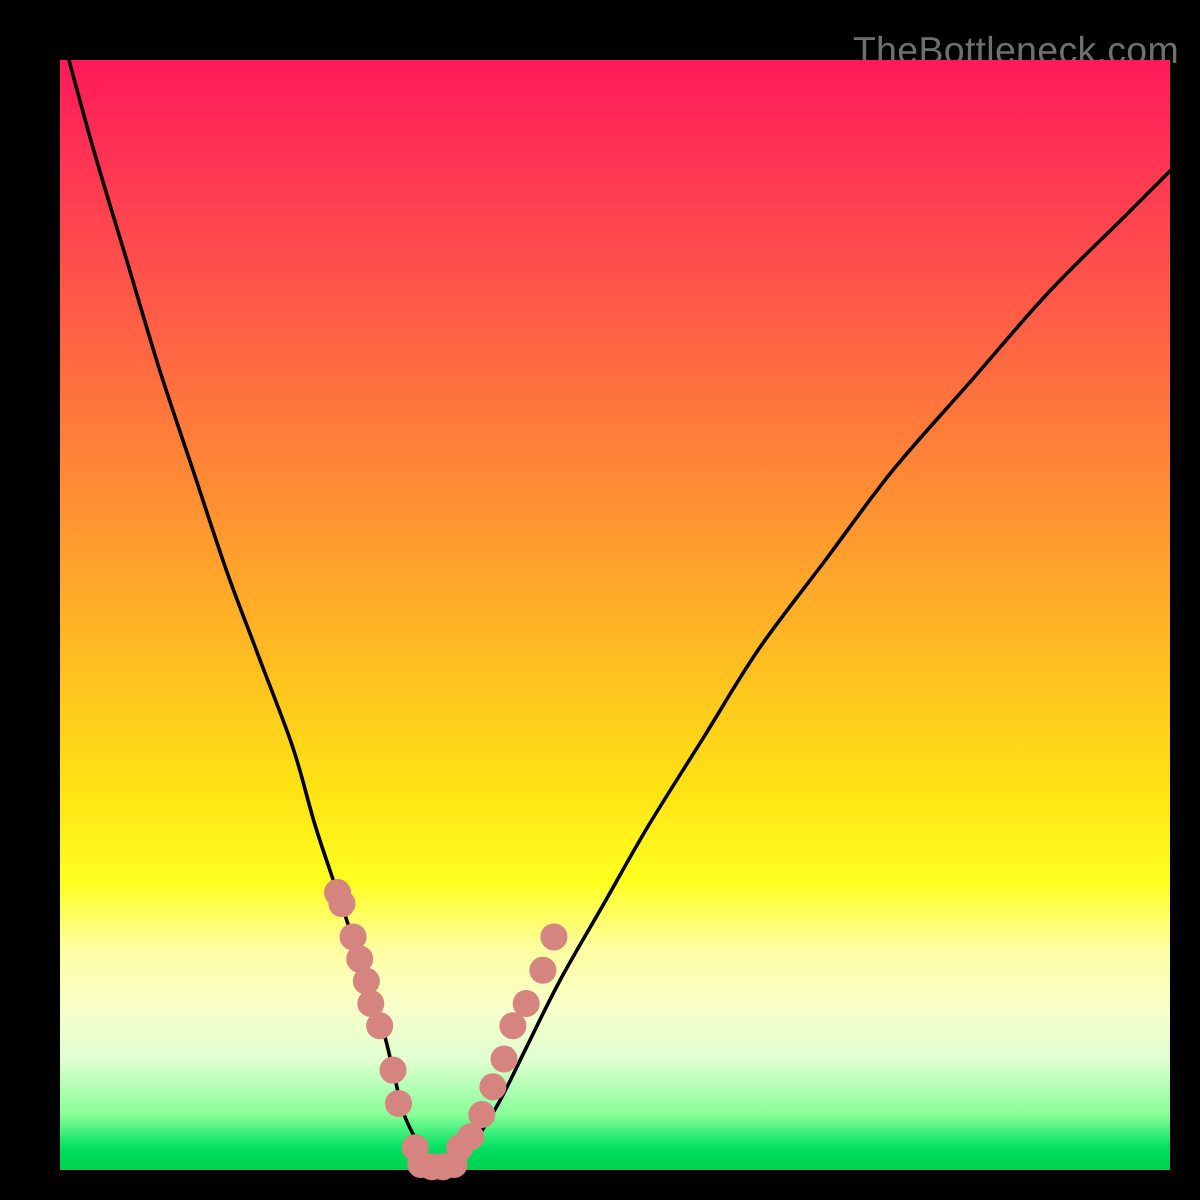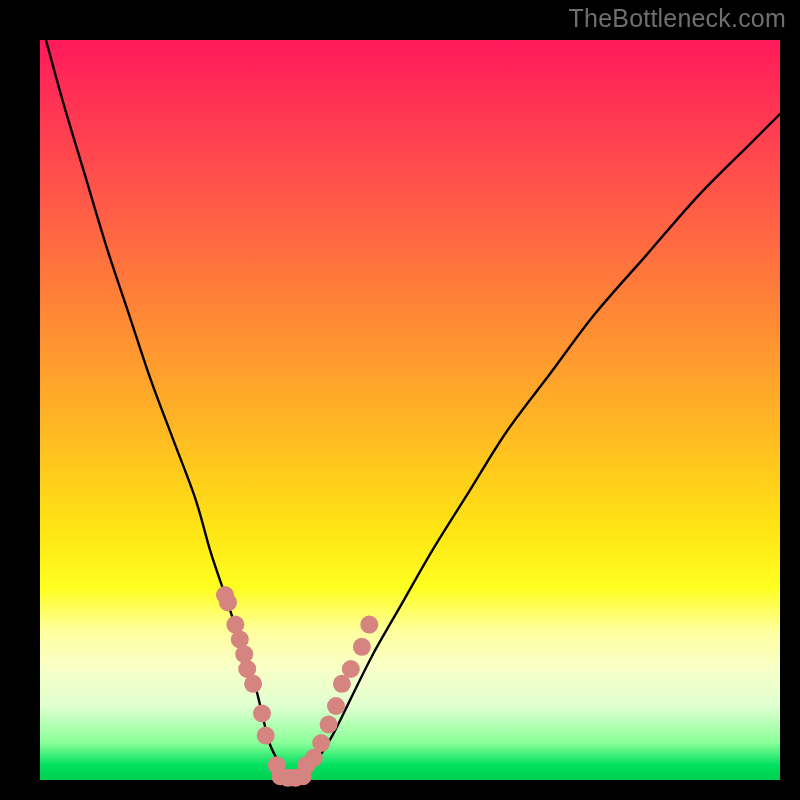--- a/index.html
+++ b/index.html
@@ -36,21 +36,21 @@
       #ffffa0 80%,
       #f8ffc8 85%,
       #e0ffd0 90%,
       #88ff98 95%,
       #00e060 98%,
       #00d050 100%
     );
   }
   .watermark {
     position: absolute;
-    top: 4px;
+    top: 20px;
     right: 14px;
     color: #6f6f6f;
     font-size: 25px;
     letter-spacing: 0.2px;
     font-weight: 400;
     user-select: none;
     text-align: center;
   }
   svg.curve {
     position: absolute;

